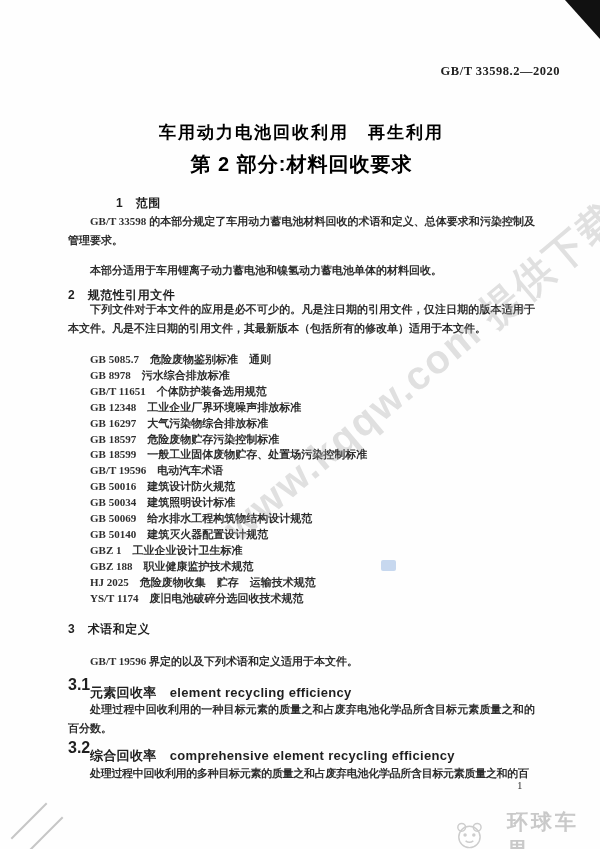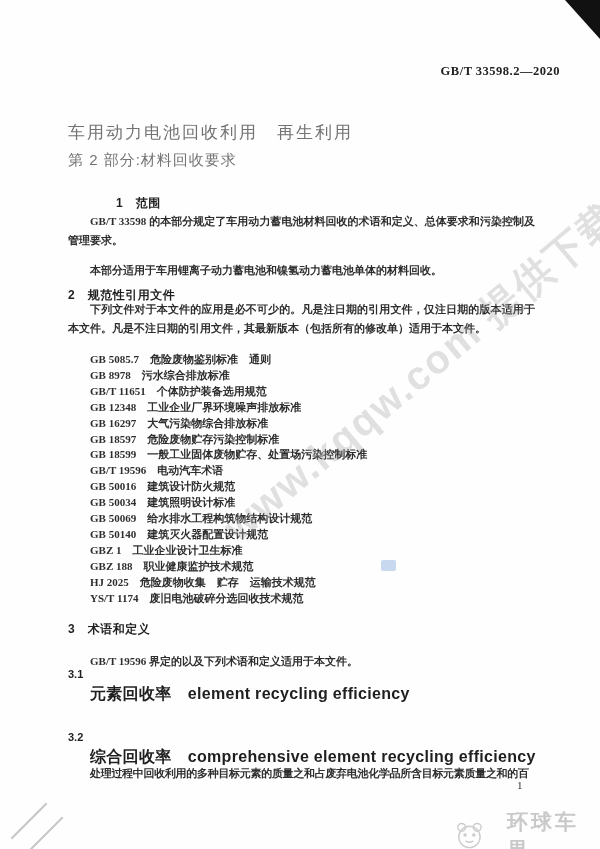--- a/index.html
+++ b/index.html
@@ -6,51 +6,51 @@
   .page{
     position:relative;width:600px;height:849px;background:#fefefe;overflow:hidden;
     font-family:"Liberation Serif","DejaVu Serif",serif;color:#2e2e2e;
   }
   .doc-code{
     position:absolute;top:64px;right:40px;
     font-family:"Liberation Serif","DejaVu Serif",serif;
     font-weight:bold;font-size:12.5px;letter-spacing:0.5px;color:#222;
   }
   .title-block{
-    position:absolute;top:121px;left:68px;width:467px;text-align:left;
-    font-family:"Liberation Sans","DejaVu Sans",sans-serif;font-weight:normal;color:#737373;
+    position:absolute;top:121px;left:68px;width:467px;text-align:center;
+    font-family:"Liberation Sans","DejaVu Sans",sans-serif;font-weight:bold;color:#000000;
   }
   .title-l1{font-size:17px;letter-spacing:2px;}
-  .title-l2{font-size:15px;margin-top:7px;letter-spacing:1px;}
+  .title-l2{font-size:20px;margin-top:7px;letter-spacing:1px;}
   .sec-h{
     position:absolute;left:68px;
     font-family:"Liberation Sans","DejaVu Sans",sans-serif;
     font-weight:bold;font-size:12px;letter-spacing:0.5px;color:#1f1f1f;
   }
   .para{
     position:absolute;left:68px;width:467px;
     font-size:11px;line-height:18.5px;font-weight:600;
     text-align:justify;color:#2e2e2e;
   }
   .indent{text-indent:22px;}
   .tight{letter-spacing:-0.3px;}
   .stds{
     position:absolute;left:90px;top:352px;width:450px;
     font-size:11px;line-height:15.9px;font-weight:600;color:#2e2e2e;
   }
   .std-item{white-space:nowrap;}
   .term-num{
     position:absolute;left:68px;
     font-family:"Liberation Sans","DejaVu Sans",sans-serif;
-    font-weight:bold;font-size:11px;color:#1f1f1f;
+    font-weight:bold;font-size:16px;color:#1f1f1f;margin-top:8px;
   }
   .term-line{
     position:absolute;left:90px;
     font-family:"Liberation Sans","DejaVu Sans",sans-serif;
-    font-weight:bold;font-size:16px;letter-spacing:0.3px;color:#1f1f1f;white-space:nowrap;
+    font-weight:bold;font-size:13px;letter-spacing:0.3px;color:#1f1f1f;white-space:nowrap;
   }
   .pageno{position:absolute;top:779px;left:517px;font-size:11px;color:#333;}
   .corner-fold{position:absolute;top:0;right:0;width:35px;height:39px;}
   .watermark{
     position:absolute;left:212px;top:512px;transform:rotate(-40deg);transform-origin:0 0;
     font-family:"Liberation Sans","DejaVu Sans",sans-serif;font-weight:bold;
     font-size:40px;letter-spacing:2px;color:rgba(163,163,163,0.32);
     white-space:nowrap;pointer-events:none;z-index:6;
   }
   .badge{
@@ -110,20 +110,21 @@
       <div class="std-item">GBZ 188　职业健康监护技术规范</div>
       <div class="std-item">HJ 2025　危险废物收集　贮存　运输技术规范</div>
       <div class="std-item">YS/T 1174　废旧电池破碎分选回收技术规范</div>
     </div>
 
   <div class="sec-h" style="top:621px;">3　术语和定义</div>
   <div class="para indent" style="top:652px;">GB/T 19596 界定的以及下列术语和定义适用于本文件。</div>
 
   <div class="term-num" style="top:668px;">3.1</div>
   <div class="term-line" style="top:684px;">元素回收率　element recycling efficiency</div>
+  <div class="para indent" style="top:700px;">处理过程中回收利用的一种目标元素的质量之和占废弃电池化学品所含目标元素质量之和的百分数。</div>
 
   <div class="term-num" style="top:731px;text-align:right;">3.2</div>
   <div class="term-line" style="top:747px;">综合回收率　comprehensive element recycling efficiency</div>
   <div class="para indent tight" style="top:764px;">处理过程中回收利用的多种目标元素的质量之和占废弃电池化学品所含目标元素质量之和的百</div>
 
   <div class="pageno">1</div>
 
   <div class="watermark">www.kqqw.com 提供下载</div>
 
   <div class="badge"></div>

